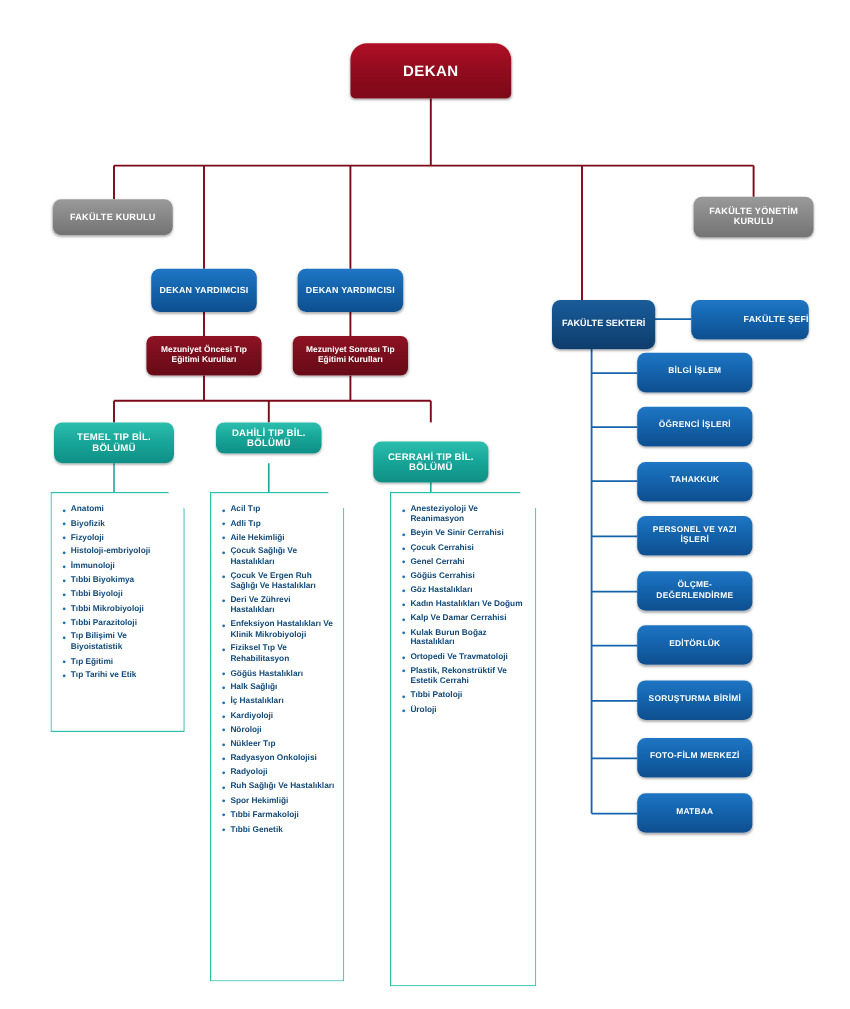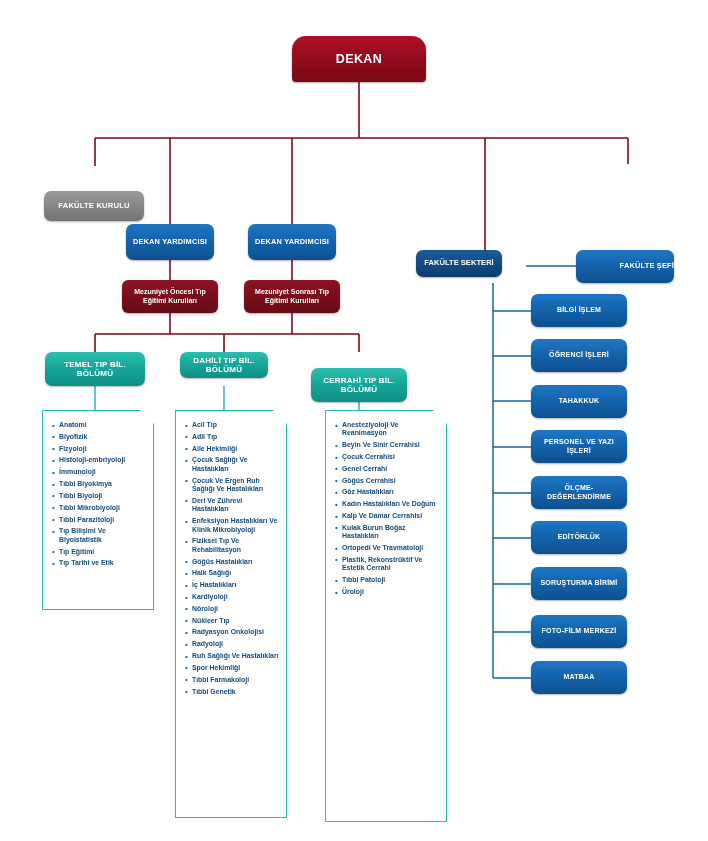--- a/index.html
+++ b/index.html
@@ -29,21 +29,20 @@
 
   
   .grey {
     background:linear-gradient(180deg,#9a9a9a 0%, #868686 50%, #737373 100%);
     color:#ffffff;
     border-radius:7px;
     font-weight:bold;
     font-size:7.6px;
     letter-spacing:.2px;
     box-shadow:0 1px 2px rgba(0,0,0,.3);
-    margin-top:25px;
   }
 
   
   .blue {
     background:linear-gradient(180deg,#1f76c4 0%, #1464ad 45%, #0e4f8f 100%);
     color:#ffffff;
     border-radius:7px;
     font-weight:bold;
     font-size:7.4px;
     letter-spacing:.2px;
@@ -160,38 +159,41 @@
   </svg>
 
   <div class="node dekan" style="left:292px; top:36px; width:134px; height:46px;">
     <span>DEKAN</span>
   </div>
 
   <div class="node grey" style="left:44px; top:166px; width:100px; height:30px;">
     <span>FAKÜLTE KURULU</span>
   </div>
 
+  <div class="node grey" style="left:578px; top:164px; width:100px; height:34px; padding:0 6px;">
+    <span>FAKÜLTE YÖNETİM KURULU</span>
+  </div>
 
   <div class="node blue" style="left:126px; top:224px; width:88px; height:36px;">
     <span>DEKAN YARDIMCISI</span>
   </div>
 
   <div class="node blue" style="left:248px; top:224px; width:88px; height:36px;">
     <span>DEKAN YARDIMCISI</span>
   </div>
 
   <div class="node darkred" style="left:122px; top:280px; width:96px; height:33px; padding:0 5px;">
     <span>Mezuniyet Öncesi Tıp Eğitimi Kurulları</span>
   </div>
 
   <div class="node darkred" style="left:244px; top:280px; width:96px; height:33px; padding:0 5px;">
     <span>Mezuniyet Sonrası Tıp Eğitimi Kurulları</span>
   </div>
 
-  <div class="node navy" style="left:416px; top:250px; width:86px; height:27px;">
+  <div class="node navy" style="left:460px; top:250px; width:86px; height:41px;">
     <span>FAKÜLTE SEKTERİ</span>
   </div>
 
   <div class="node blue" style="left:576px; top:250px; width:98px; height:33px;justify-content:flex-end;">
     <span>FAKÜLTE ŞEFİ</span>
   </div>
 
   <div class="node blue small" style="left:531px; top:294px; width:96px; height:33px; padding:0 4px;">
     <span>BİLGİ İŞLEM</span>
   </div>

